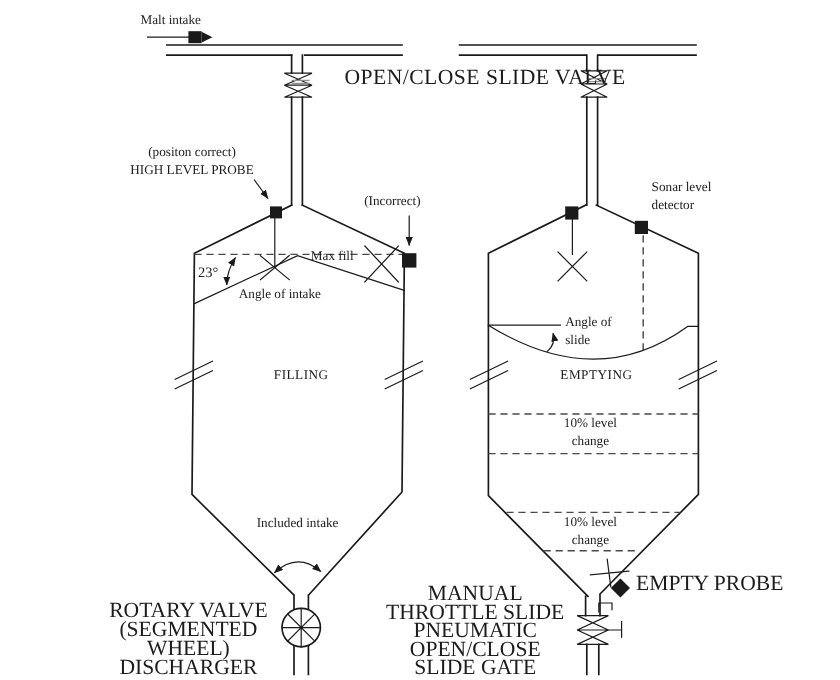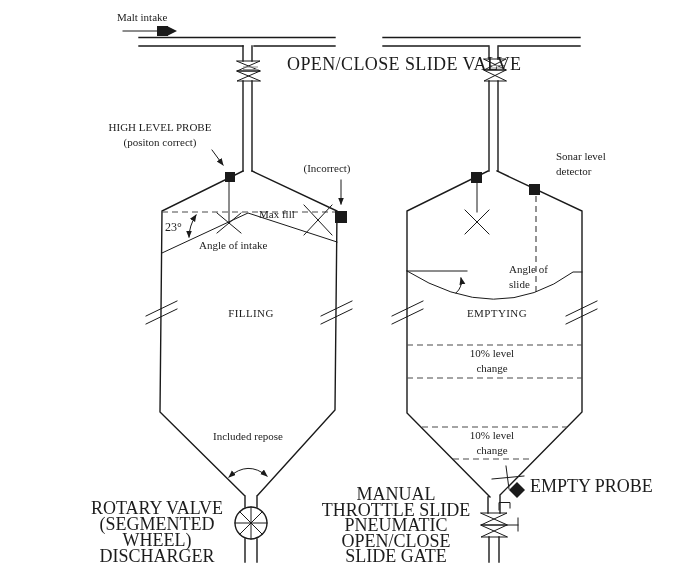--- a/index.html
+++ b/index.html
@@ -139,50 +139,50 @@
       <path class="st" d="M507,525 H518 M518,518 V531"></path>
       <path class="s" d="M489,537 V562 M499,537 V562"></path>
     </g>
   </svg>
 
   <div class="lbl" style="left:117px; top:10px;">Malt intake</div>
 
   <div class="lbl sm caps" style="left:287px; top:57px;">OPEN/CLOSE SLIDE VALVE</div>
 
   <div class="lbl ctr" style="left:93px; top:120px; width:134px;">
+    <div>(positon correct)</div>
     <div>HIGH LEVEL PROBE</div>
-    <div>(positon correct)</div>
   </div>
 
   <div class="lbl ctr" style="left:284px; top:161px; width:86px;">(Incorrect)</div>
 
   <div class="lbl" style="left:259px; top:195px;margin-top:12px;">Max fill</div>
 
   <div class="lbl xs" style="left:165px; top:220px;">23°</div>
 
   <div class="lbl" style="left:199px; top:238px;">Angle of intake</div>
 
   <div class="lbl ctr caps" style="left:201px; top:306px; width:100px;">FILLING</div>
 
   <div class="lbl ctr" style="left:194px; top:429px; width:108px;">
-    <div>Included repose</div>
+    <div>Included intake</div>
   </div>
 
   <div class="lbl ctr sm" style="left:78px; top:500px; width:158px; line-height:16px;">
     <div>ROTARY VALVE</div>
     <div>(SEGMENTED WHEEL)</div>
     <div>DISCHARGER</div>
   </div>
 
-  <div class="lbl" style="left:543px; top:149px;margin-left:13px;">
+  <div class="lbl" style="left:543px; top:149px;">
     <div>Sonar level</div>
     <div>detector</div>
   </div>
 
-  <div class="lbl" style="left:471px; top:262px;margin-left:38px;">
+  <div class="lbl" style="left:471px; top:262px;">
     <div>Angle of</div>
     <div>slide</div>
   </div>
 
   <div class="lbl ctr caps" style="left:447px; top:306px; width:100px;">EMPTYING</div>
 
   <div class="lbl ctr" style="left:442px; top:346px; width:100px;">
     <div>10% level</div>
     <div>change</div>
   </div>

